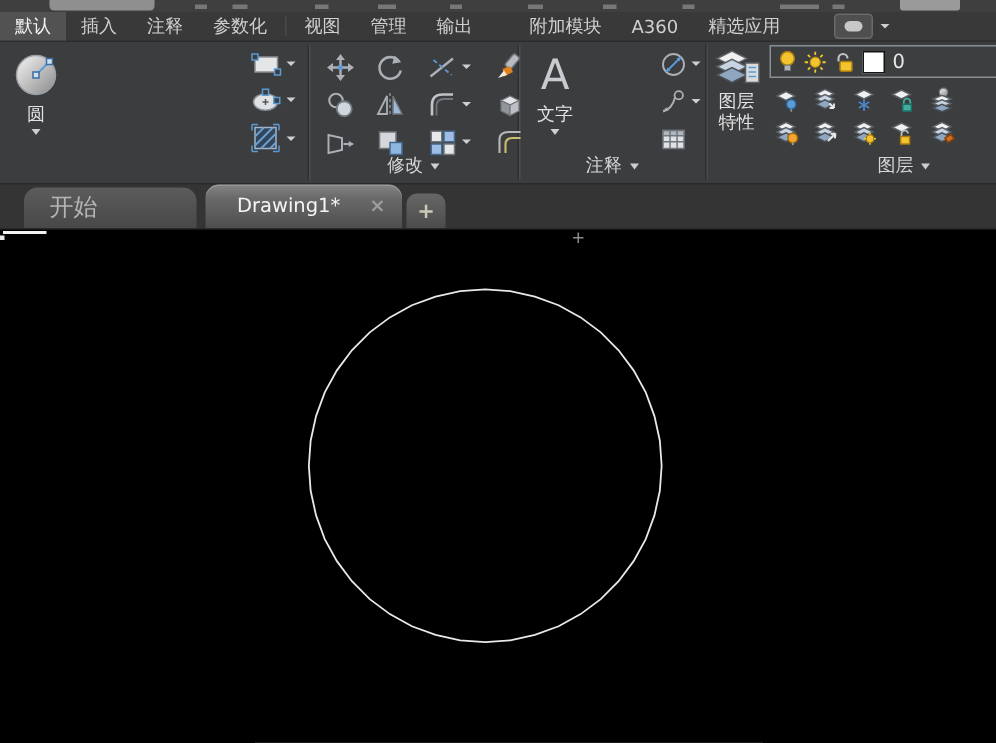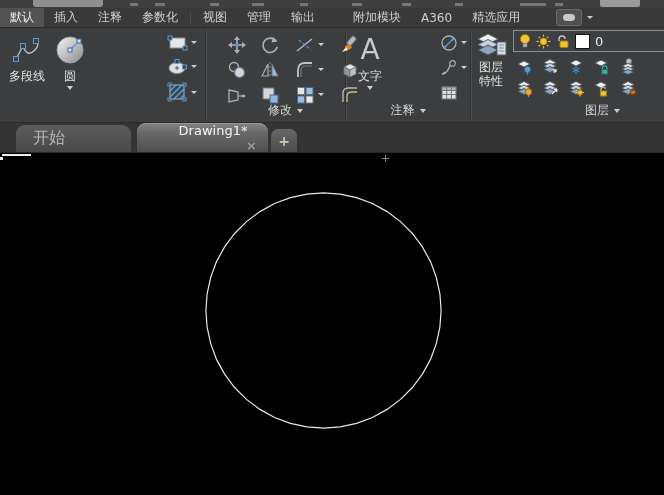--- a/index.html
+++ b/index.html
@@ -49,21 +49,21 @@
   .layname{font-size:13px;color:#e8e8e8;}
   .laygrid{position:absolute;left:42px;top:27px;display:grid;grid-template-columns:repeat(5,26px);grid-auto-rows:22px;}
   .laygrid .mico{justify-content:flex-start;padding-left:2px;}
   
   .tabbar{position:absolute;left:0;top:122px;width:664px;height:31px;background:#343434;
           border-top:1px solid #2a2a2a;border-bottom:1px solid #282828;box-sizing:border-box;}
   .ftab{position:absolute;bottom:0;display:flex;align-items:center;box-sizing:border-box;}
   .ftab.start{left:16px;width:115px;height:27px;background:linear-gradient(#5c5c5c,#484848);
         border-radius:9px 9px 0 0;color:#b5b5b5;font-size:16px;padding-left:17px;}
   .ftab.drawing{left:137px;width:131px;height:29px;background:linear-gradient(#858585,#6a6a6a 30%,#4e4e4e);
-        border-radius:9px 9px 0 0;color:#f5f5f5;font-size:13px;padding-left:21px;box-shadow:inset 0 1px 0 #979797;flex-direction:column;}
+        border-radius:9px 9px 0 0;color:#f5f5f5;font-size:13px;padding-left:21px;box-shadow:inset 0 1px 0 #979797;}
   .ftab .close{margin-left:auto;margin-right:11px;color:#9d9d9d;font-size:13px;font-weight:bold;}
   .ftab.plus{left:271px;width:26px;height:23px;background:linear-gradient(#666,#4c4c4c);
         border-radius:7px 7px 0 0;justify-content:center;color:#c9c9b4;font-size:14px;font-weight:bold;}
   
   .canvas{position:absolute;left:0;top:153px;width:664px;height:342px;background:#000;}
   .blip{position:absolute;width:7px;height:7px;}
   .blip:before{content:"";position:absolute;left:0;top:3px;width:7px;height:1px;background:#8a8a8a;}
   .blip:after{content:"";position:absolute;left:3px;top:0;width:1px;height:7px;background:#8a8a8a;}
   .art-line{position:absolute;left:2px;top:1px;width:29px;height:2px;background:#f2f2f2;}
   .art-dot{position:absolute;left:0;top:4px;width:3px;height:3px;background:#e8e8e8;}
@@ -121,31 +121,20 @@
     <i class="caret sm mcaret"></i>
   </div>
 
   <div class="ribbon">
     <div class="vsep" style="left:205px"></div>
     <div class="vsep" style="left:345px"></div>
     <div class="vsep" style="left:470px"></div>
 
     <section class="panel" style="left:0;width:205px">
       <div class="bigrow">
-        <div class="bigbtn" style="width:46px">
-          <span class="ic">
-            <svg width="32" height="32" viewBox="0 0 32 32">
-              <path d="M5 25 L12 12 Q16 24 24 16 Q29 11 25 7" fill="none" stroke="#b8bcc0" stroke-width="1.4"></path>
-              <rect x="2.5" y="22.5" width="5" height="5" fill="#3b3d3f" stroke="#5b9bd5"></rect>
-              <rect x="9.5" y="9.5" width="5" height="5" fill="#3b3d3f" stroke="#5b9bd5"></rect>
-              <rect x="22.5" y="4.5" width="5" height="5" fill="#3b3d3f" stroke="#5b9bd5"></rect>
-            </svg>
-          </span>
-          <span class="blbl">多段线</span>
-        </div>
         <div class="bigbtn" style="width:40px">
           <span class="ic">
             <svg width="34" height="34" viewBox="0 0 34 34">
               <circle cx="17" cy="17" r="13" fill="url(#ballg)" stroke="#9aa0a6" stroke-width="1"></circle>
               <line x1="17" y1="17" x2="26" y2="8" stroke="#5b9bd5" stroke-width="1.3"></line>
               <rect x="15" y="15" width="4" height="4" fill="#cfe0f0" stroke="#3a6ea5"></rect>
               <rect x="24" y="6" width="4" height="4" fill="#cfe0f0" stroke="#3a6ea5"></rect>
             </svg>
           </span>
           <span class="blbl">圆</span>
@@ -175,21 +164,21 @@
             <rect x="4" y="4" width="14" height="14" fill="#32465c" stroke="#7d8democratic8" stroke-width="0"></rect>
             <rect x="4" y="4" width="14" height="14" fill="none" stroke="#9fb6cc"></rect>
             <path d="M4 10 L10 4 M4 16 L16 4 M8 18 L18 8 M14 18 L18 14" stroke="#6fa0d0" stroke-width="1.2"></path>
             <path d="M2 2 h4 M2 2 v4 M20 2 h-4 M20 2 v4 M2 20 h4 M2 20 v-4 M20 20 h-4 M20 20 v-4" stroke="#5b9bd5" stroke-width="1"></path>
           </svg>
           <i class="caret sm"></i>
         </div>
       </div>
     </section>
 
-    <section class="panel" style="left:216px;width:139px">
+    <section class="panel" style="left:206px;width:139px">
       <div class="modgrid">
         <div class="mico">
           <svg width="20" height="20" viewBox="0 0 20 20">
             <path d="M10 1 L13 5 H7 Z M10 19 L7 15 H13 Z M1 10 L5 7 V13 Z M19 10 L15 13 V7 Z" fill="#aab0b6"></path>
             <path d="M10 4 V16 M4 10 H16" stroke="#aab0b6" stroke-width="1.6"></path>
             <rect x="8.5" y="8.5" width="3" height="3" fill="#5b9bd5"></rect>
           </svg>
         </div>
         <div class="mico">
           <svg width="20" height="20" viewBox="0 0 20 20">

